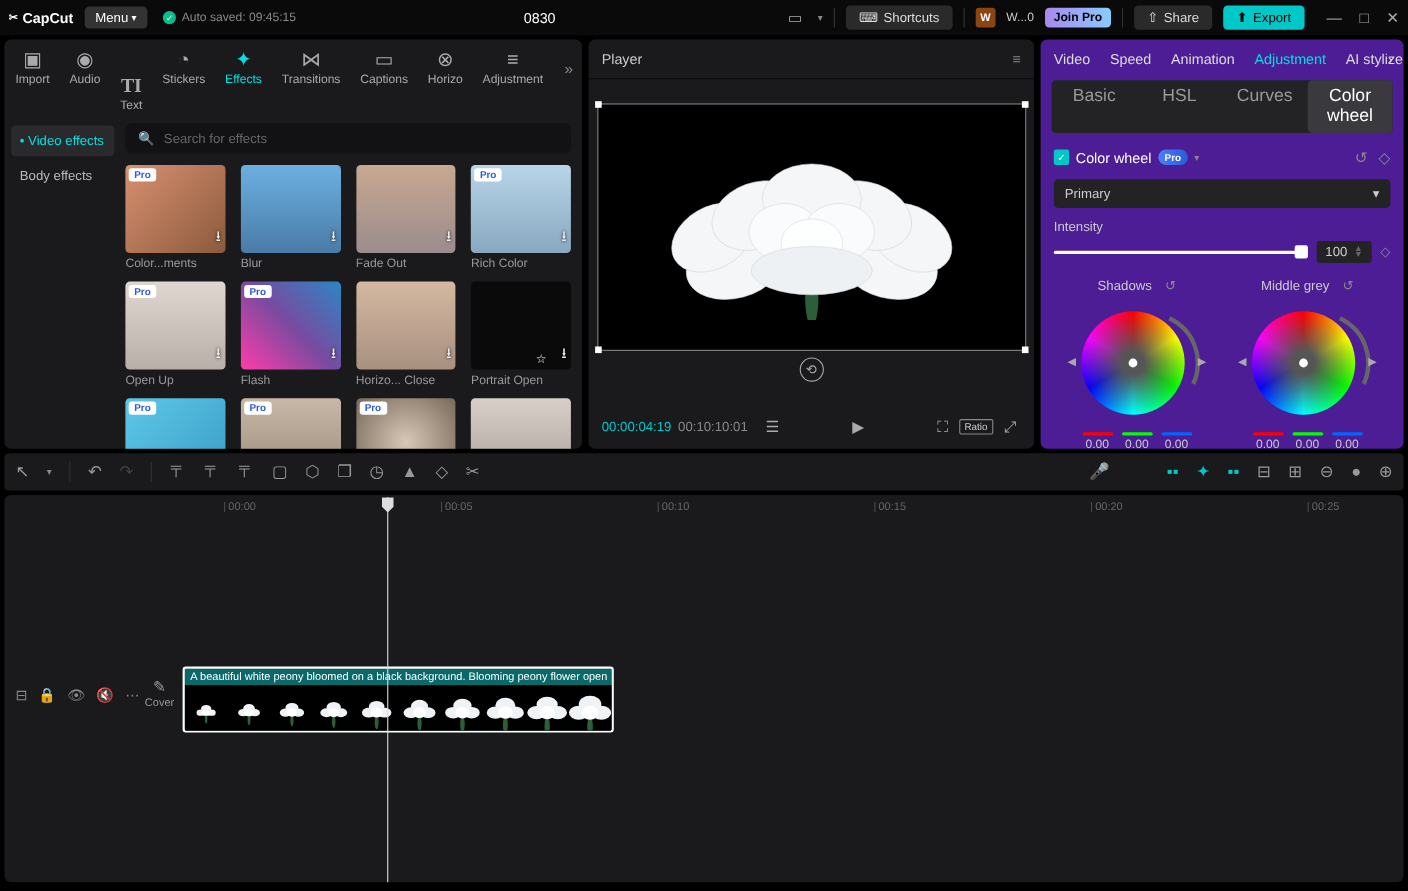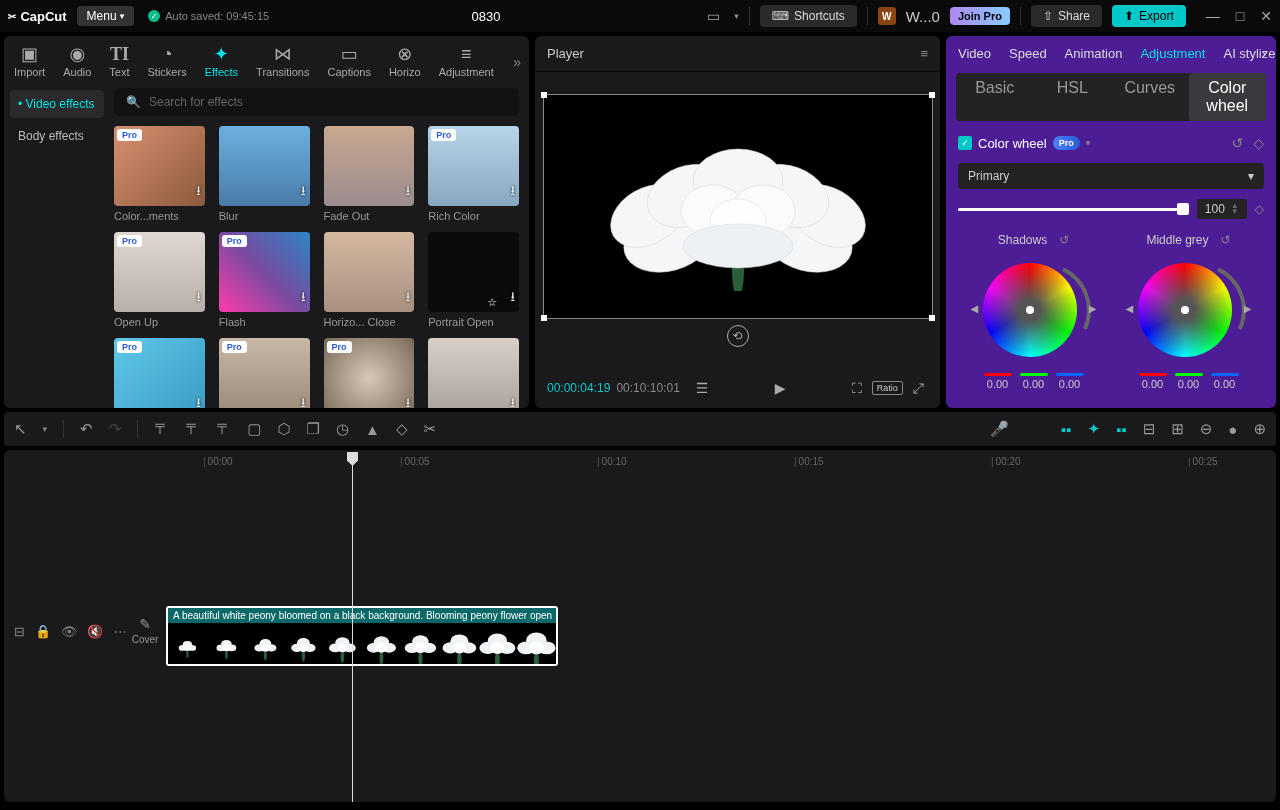--- a/index.html
+++ b/index.html
@@ -135,21 +135,21 @@
       <span>Auto saved: 09:45:15</span>
     </div>
   <div class="title-center">0830</div>
   <div class="tb-right">
     <span class="mid-icon">▭</span>
       <span style="color:#888;font-size:9px;">▾</span>
     <span class="sep"></span>
     <div class="tb-btn">⌨ <span>Shortcuts</span></div>
     <span class="sep"></span>
     <span class="wv">W</span>
-    <span style="color:#ccc;font-size:15px;">W...0</span>
+    <span style="color:#ccc;font-size:11px;">W...0</span>
     <div class="join-pro">Join Pro</div>
     <span class="sep"></span>
     <div class="tb-btn">⇧ <span>Share</span></div>
     <div class="tb-btn teal">⬆ <span>Export</span></div>
     <div class="win-controls">
       <span>—</span>
       <span>□</span>
       <span>✕</span>
     </div>
   </div>
@@ -161,21 +161,21 @@
     <div class="top-tabs">
       <div class="tab">
           <span class="tab-icon">▣</span>
           <span>Import</span>
         </div>
       <div class="tab">
           <span class="tab-icon">◉</span>
           <span>Audio</span>
         </div>
       <div class="tab">
-          <span class="tab-icon" style="font-family:serif;font-weight:bold;">TI</span>
+          <span class="tab-icon" style="font-family:serif;font-weight:bold;margin-top:24px;">TI</span>
           <span>Text</span>
         </div>
       <div class="tab">
           <span class="tab-icon">◔</span>
           <span>Stickers</span>
         </div>
       <div class="tab active">
           <span class="tab-icon">✦</span>
           <span>Effects</span>
         </div>
@@ -374,20 +374,21 @@
         <span style="color:#888;font-size:9px;">▾</span>
         <span class="rest">
           <span>↺</span>
           <span>◇</span>
         </span>
       </div>
       <div class="dropdown">
           <span>Primary</span>
           <span>▾</span>
         </div>
+      <div class="intensity-row">Intensity</div>
       <div class="slider-row">
         <div class="slider">
             <div class="slider-thumb"></div>
           </div>
         <div class="num-box">
             <span>100</span>
             <span class="ar">▲<br>▼</span>
           </div>
         <span class="kf">◇</span>
       </div>

